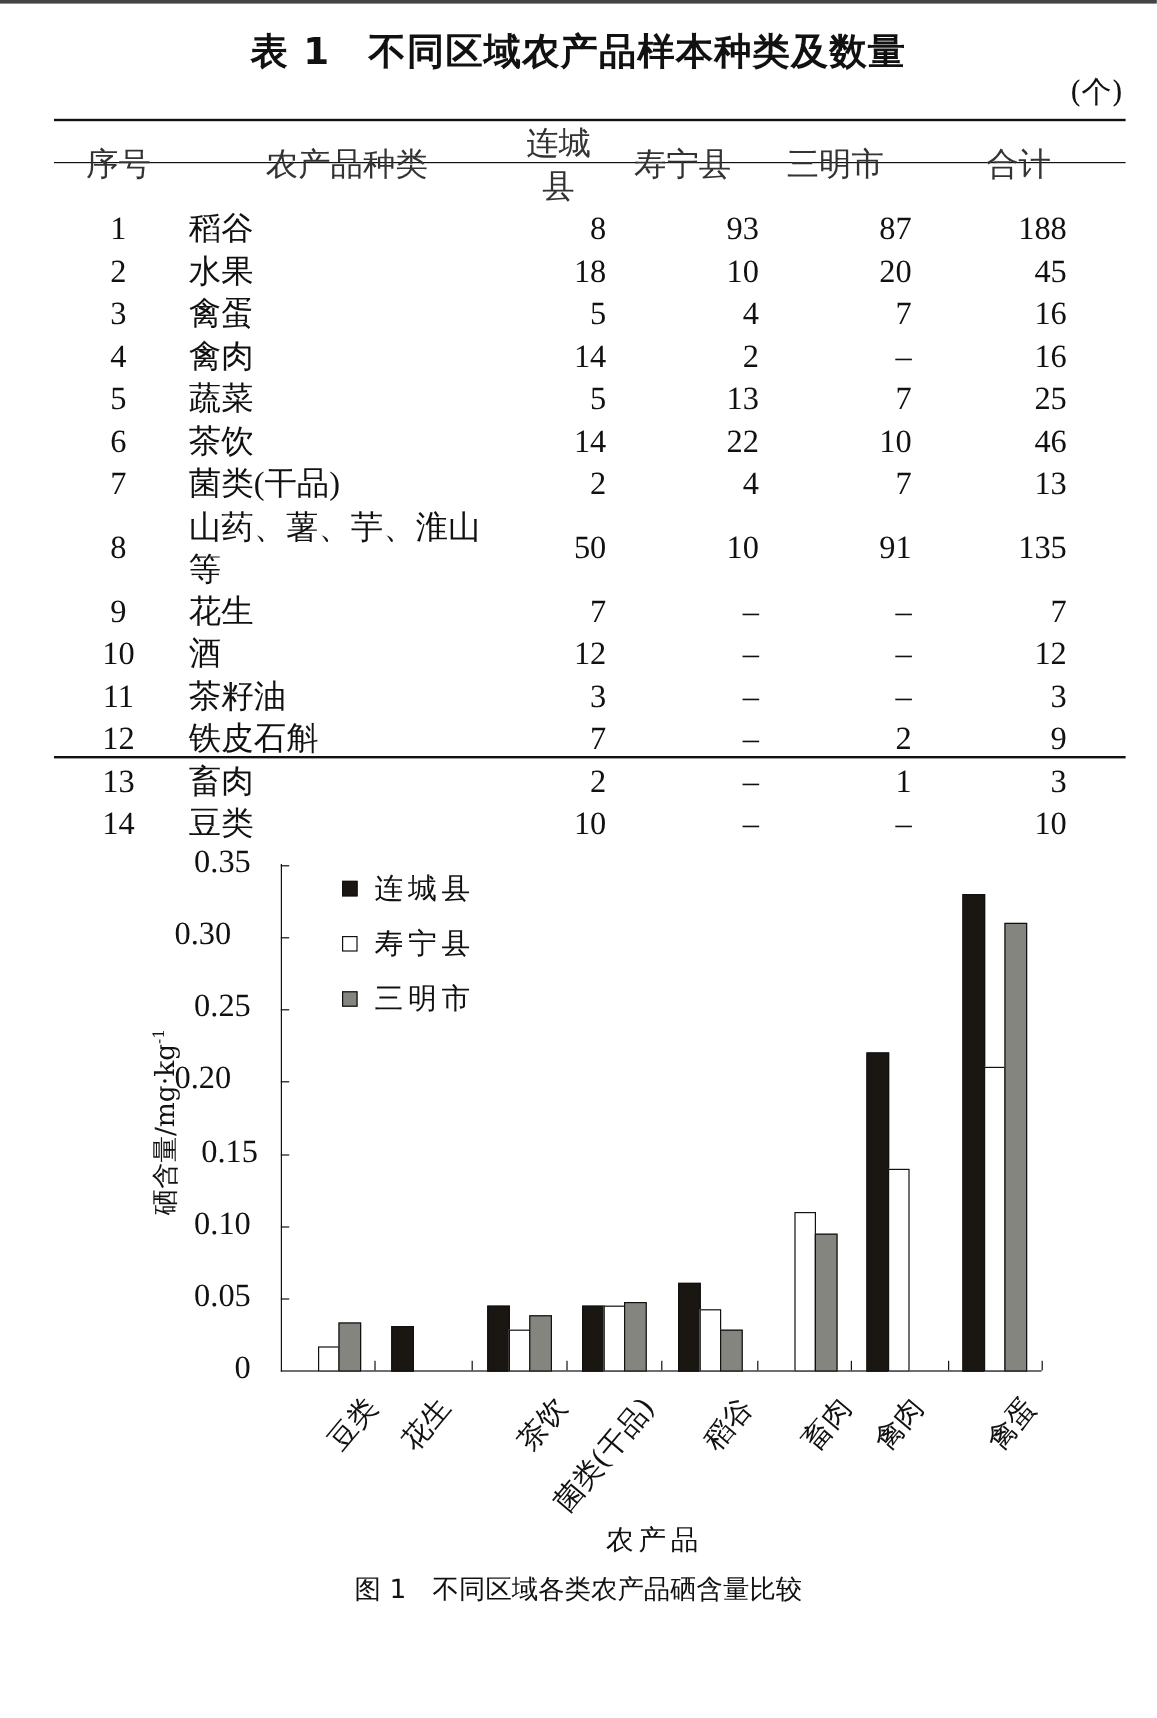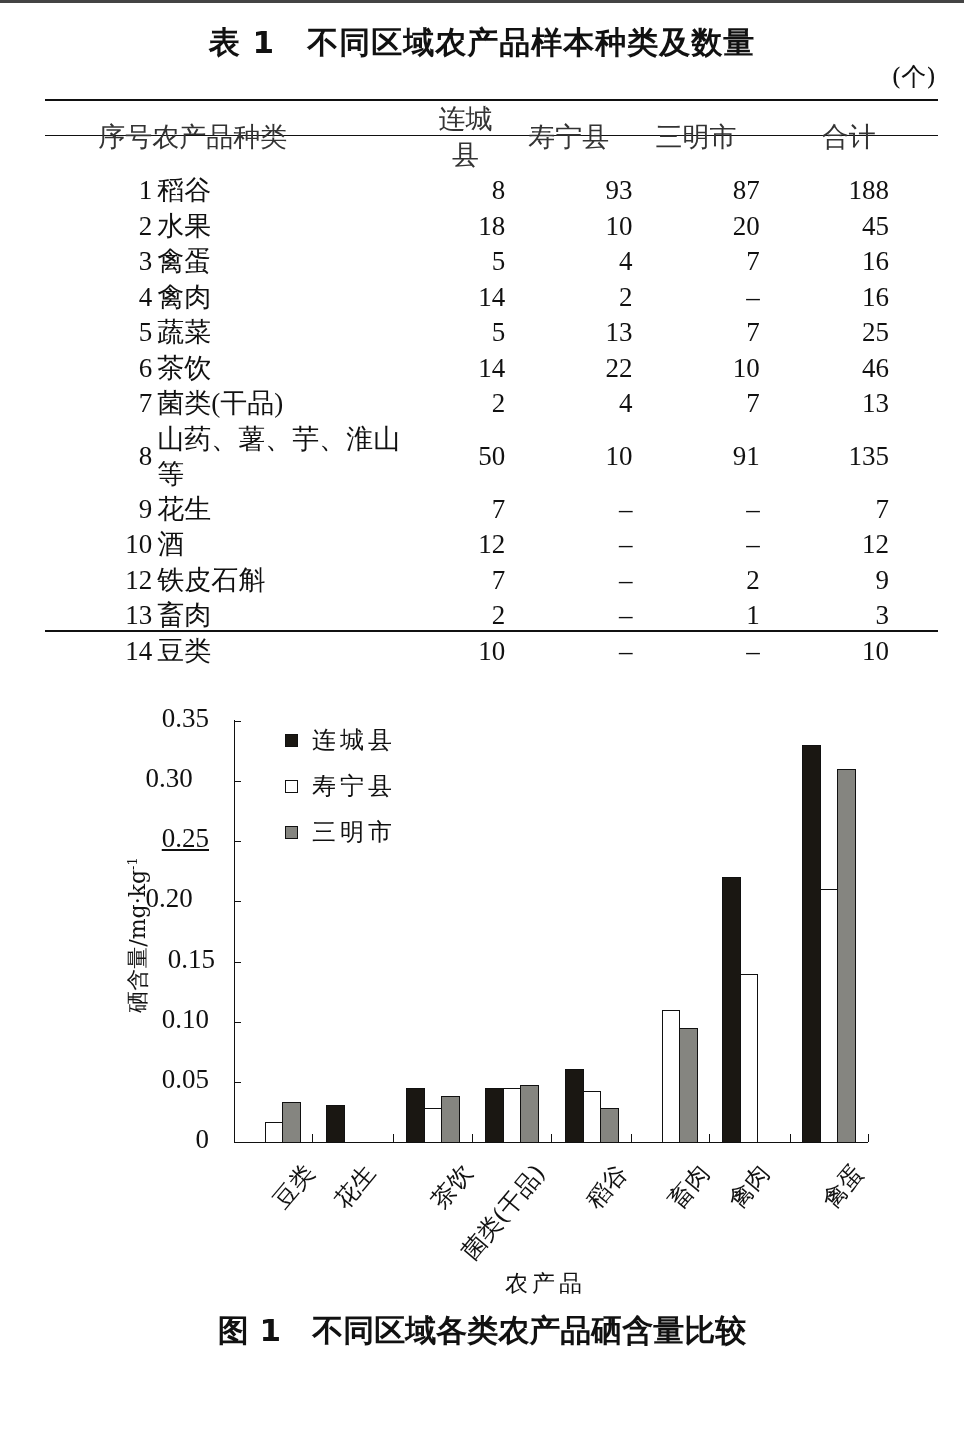--- a/index.html
+++ b/index.html
@@ -10,23 +10,23 @@
                  font-family: "DejaVu Sans", "Liberation Sans", sans-serif; font-weight: bold;
                  font-size: 31px; letter-spacing: 1px; }
   .unit { position: absolute; right: 28px; top: 60px; font-size: 25px; }
   .rule { position: absolute; left: 45px; width: 893px; background: #111; }
   .rule.thick { height: 2px; }
   .rule.thin { height: 1px; }
   table.data { position: absolute; left: 45px; top: 101px; width: 893px; border-collapse: collapse;
                font-family: "Liberation Serif", "DejaVu Serif", serif; font-size: 27px; }
   table.data th { font-weight: normal; height: 34px; padding: 0; color: #333; }
   table.data td { height: 35.5px; padding: 0; line-height: 35px; }
-  .c-idx { width: 108px; text-align: right; font-family: Liberation Serif, serif; }
+  .c-idx { width: 108px; text-align: center; font-family: Liberation Serif, serif; }
   .c-name { width: 270px; text-align: left; padding-left: 5px !important; }
-  th.c-name { text-align: left; padding-left: 0 !important; font-family: Liberation Mono, monospace; }
+  th.c-name { text-align: center; padding-left: 0 !important; font-family: Liberation Mono, monospace; }
   .c-num { text-align: right; }
   .c1 { width: 80px; padding-right: 0; }
   .c2 { width: 128px; }
   .c3 { width: 128px; }
   .c4 { width: 130px; padding-right: 49px !important; }
   th.c-num { text-align: center; }
   td.c1 { padding-right: 0; }
   
   .chart { position: absolute; left: 0; top: 690px; width: 964px; height: 620px; }
   .tick-label { position: absolute; font-family: "Liberation Serif", "DejaVu Serif", serif;
@@ -42,21 +42,21 @@
   .legend-item { position: absolute; left: 285px; font-family: "DejaVu Serif", serif; font-size: 24px;
                  letter-spacing: 4px; display: flex; align-items: center; }
   .legend-swatch { width: 13px; height: 13px; box-sizing: border-box; border: 1px solid #111; margin-right: 14px; }
   .ylabel { position: absolute; left: 138px; top: 935px; transform: translate(-50%, -50%) rotate(-90deg);
             white-space: nowrap; font-size: 22px; font-family: "DejaVu Serif", serif; }
   .ylabel sup { font-size: 13px; }
   .xlabel-cat { position: absolute; font-family: "DejaVu Serif", serif; font-size: 24px; white-space: nowrap;
                 transform-origin: right top; transform: rotate(-50deg); }
   .xlabel { position: absolute; left: 505px; top: 1268px; font-size: 23px; letter-spacing: 4px; font-family: "DejaVu Serif", serif; }
   .fig-title { position: absolute; left: 0; width: 964px; top: 1310px; text-align: center;
-               font-family: "DejaVu Sans", "Liberation Sans", sans-serif; font-weight: bold; font-size: 31px; }
+               font-family: "DejaVu Sans", "Liberation Sans", sans-serif; font-weight: normal; font-size: 22px; }
 </style>
 </head>
 <body>
 
 <div class="frame-top"></div>
 
 <div class="table-title">表 1　不同区域农产品样本种类及数量</div>
 <div class="unit">(个)</div>
 
 <div class="rule thick" style="top:99px"></div>
@@ -147,20 +147,28 @@
         <td class="c-num c3">–</td>
         <td class="c-num c4">7</td>
       </tr>
       <tr>
         <td class="c-idx">10</td>
         <td class="c-name">酒</td>
         <td class="c-num c1">12</td>
         <td class="c-num c2">–</td>
         <td class="c-num c3">–</td>
         <td class="c-num c4">12</td>
+      </tr>
+      <tr>
+        <td class="c-idx">11</td>
+        <td class="c-name">茶籽油</td>
+        <td class="c-num c1">3</td>
+        <td class="c-num c2">–</td>
+        <td class="c-num c3">–</td>
+        <td class="c-num c4">3</td>
       </tr>
       <tr>
         <td class="c-idx">12</td>
         <td class="c-name">铁皮石斛</td>
         <td class="c-num c1">7</td>
         <td class="c-num c2">–</td>
         <td class="c-num c3">2</td>
         <td class="c-num c4">9</td>
       </tr>
       <tr>
@@ -188,21 +196,21 @@
     <div class="tick-label" style="left: 129px; top: 434px;">0</div>
     <div class="ytick" style="left: 234px; top: 391.85px;"></div>
     <div class="tick-label" style="left: 129px; top: 373.85px;">0.05</div>
     <div class="ytick" style="left: 234px; top: 331.7px;"></div>
     <div class="tick-label" style="left: 129px; top: 313.7px;">0.10</div>
     <div class="ytick" style="left: 234px; top: 271.55px;"></div>
     <div class="tick-label" style="left: 135px; top: 253.55px;">0.15</div>
     <div class="ytick" style="left: 234px; top: 211.4px;"></div>
     <div class="tick-label" style="left: 129px; top: 193.4px; text-align: center;">0.20</div>
     <div class="ytick" style="left: 234px; top: 151.25px;"></div>
-    <div class="tick-label" style="left: 129px; top: 133.25px; text-decoration: underline;">0.25</div>
+    <div class="tick-label" style="left: 129px; top: 133.25px;">0.25</div>
     <div class="ytick" style="left: 234px; top: 91.1px;"></div>
     <div class="tick-label" style="left: 129px; top: 73.1px; text-align: center;">0.30</div>
     <div class="ytick" style="left: 234px; top: 30.95px;"></div>
     <div class="tick-label" style="left: 129px; top: 12.95px;">0.35</div>
     <div class="xtick" style="left: 312px; top: 444px;"></div>
     <div class="xtick" style="left: 393px; top: 444px;"></div>
     <div class="xtick" style="left: 472px; top: 444px;"></div>
     <div class="xtick" style="left: 551px; top: 444px;"></div>
     <div class="xtick" style="left: 631px; top: 444px;"></div>
     <div class="xtick" style="left: 709px; top: 444px;"></div>

